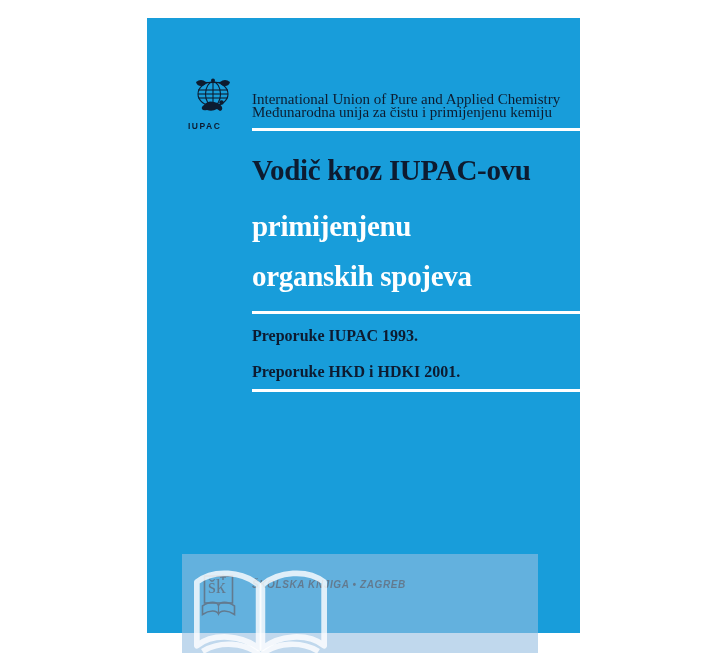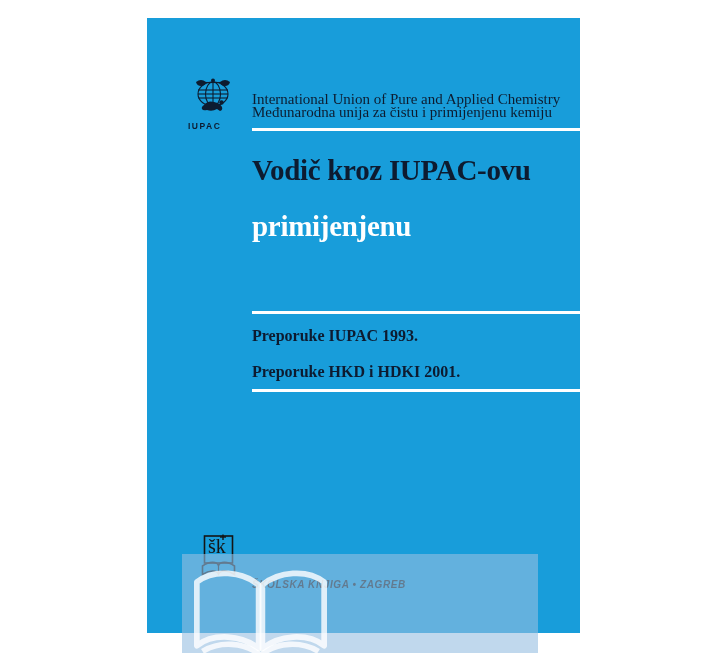--- a/index.html
+++ b/index.html
@@ -71,21 +71,21 @@
     font-weight:bold;
     font-size:16px; line-height:1;
     color:#0d1b30;
     white-space:nowrap;
   }
   .sub-1 { top:310px; }
   .sub-2 { top:346px; }
 
   
   .sk-logo {
-    position:absolute; left:54px; top:516px;
+    position:absolute; left:54px; top:556px;
     width:42px; height:46px;text-align:center;
   }
   .sk-monogram {
     position:absolute; left:7px; top:2px;
     font-family:"Liberation Serif", serif;
     font-size:20px; line-height:1;
     color:#151515;
   }
   .imprint {
     position:absolute; left:105px; top:561px;
@@ -150,20 +150,21 @@
 
   <div class="pub-header">
     <div>International Union of Pure and Applied Chemistry</div>
     <div>Međunarodna unija za čistu i primijenjenu kemiju</div>
   </div>
 
   <div class="rule rule-1"></div>
 
   <div class="title-line title-dark title-1">Vodič kroz IUPAC-ovu</div>
   <div class="title-line title-light title-2">primijenjenu</div>
+  <div class="title-line title-light title-3">organskih spojeva</div>
 
   <div class="rule rule-2"></div>
 
   <div class="sub-line sub-1">Preporuke IUPAC 1993.</div>
   <div class="sub-line sub-2">Preporuke HKD i HDKI 2001.</div>
 
   <div class="rule rule-3"></div>
 
   <div class="sk-logo">
     <span>

